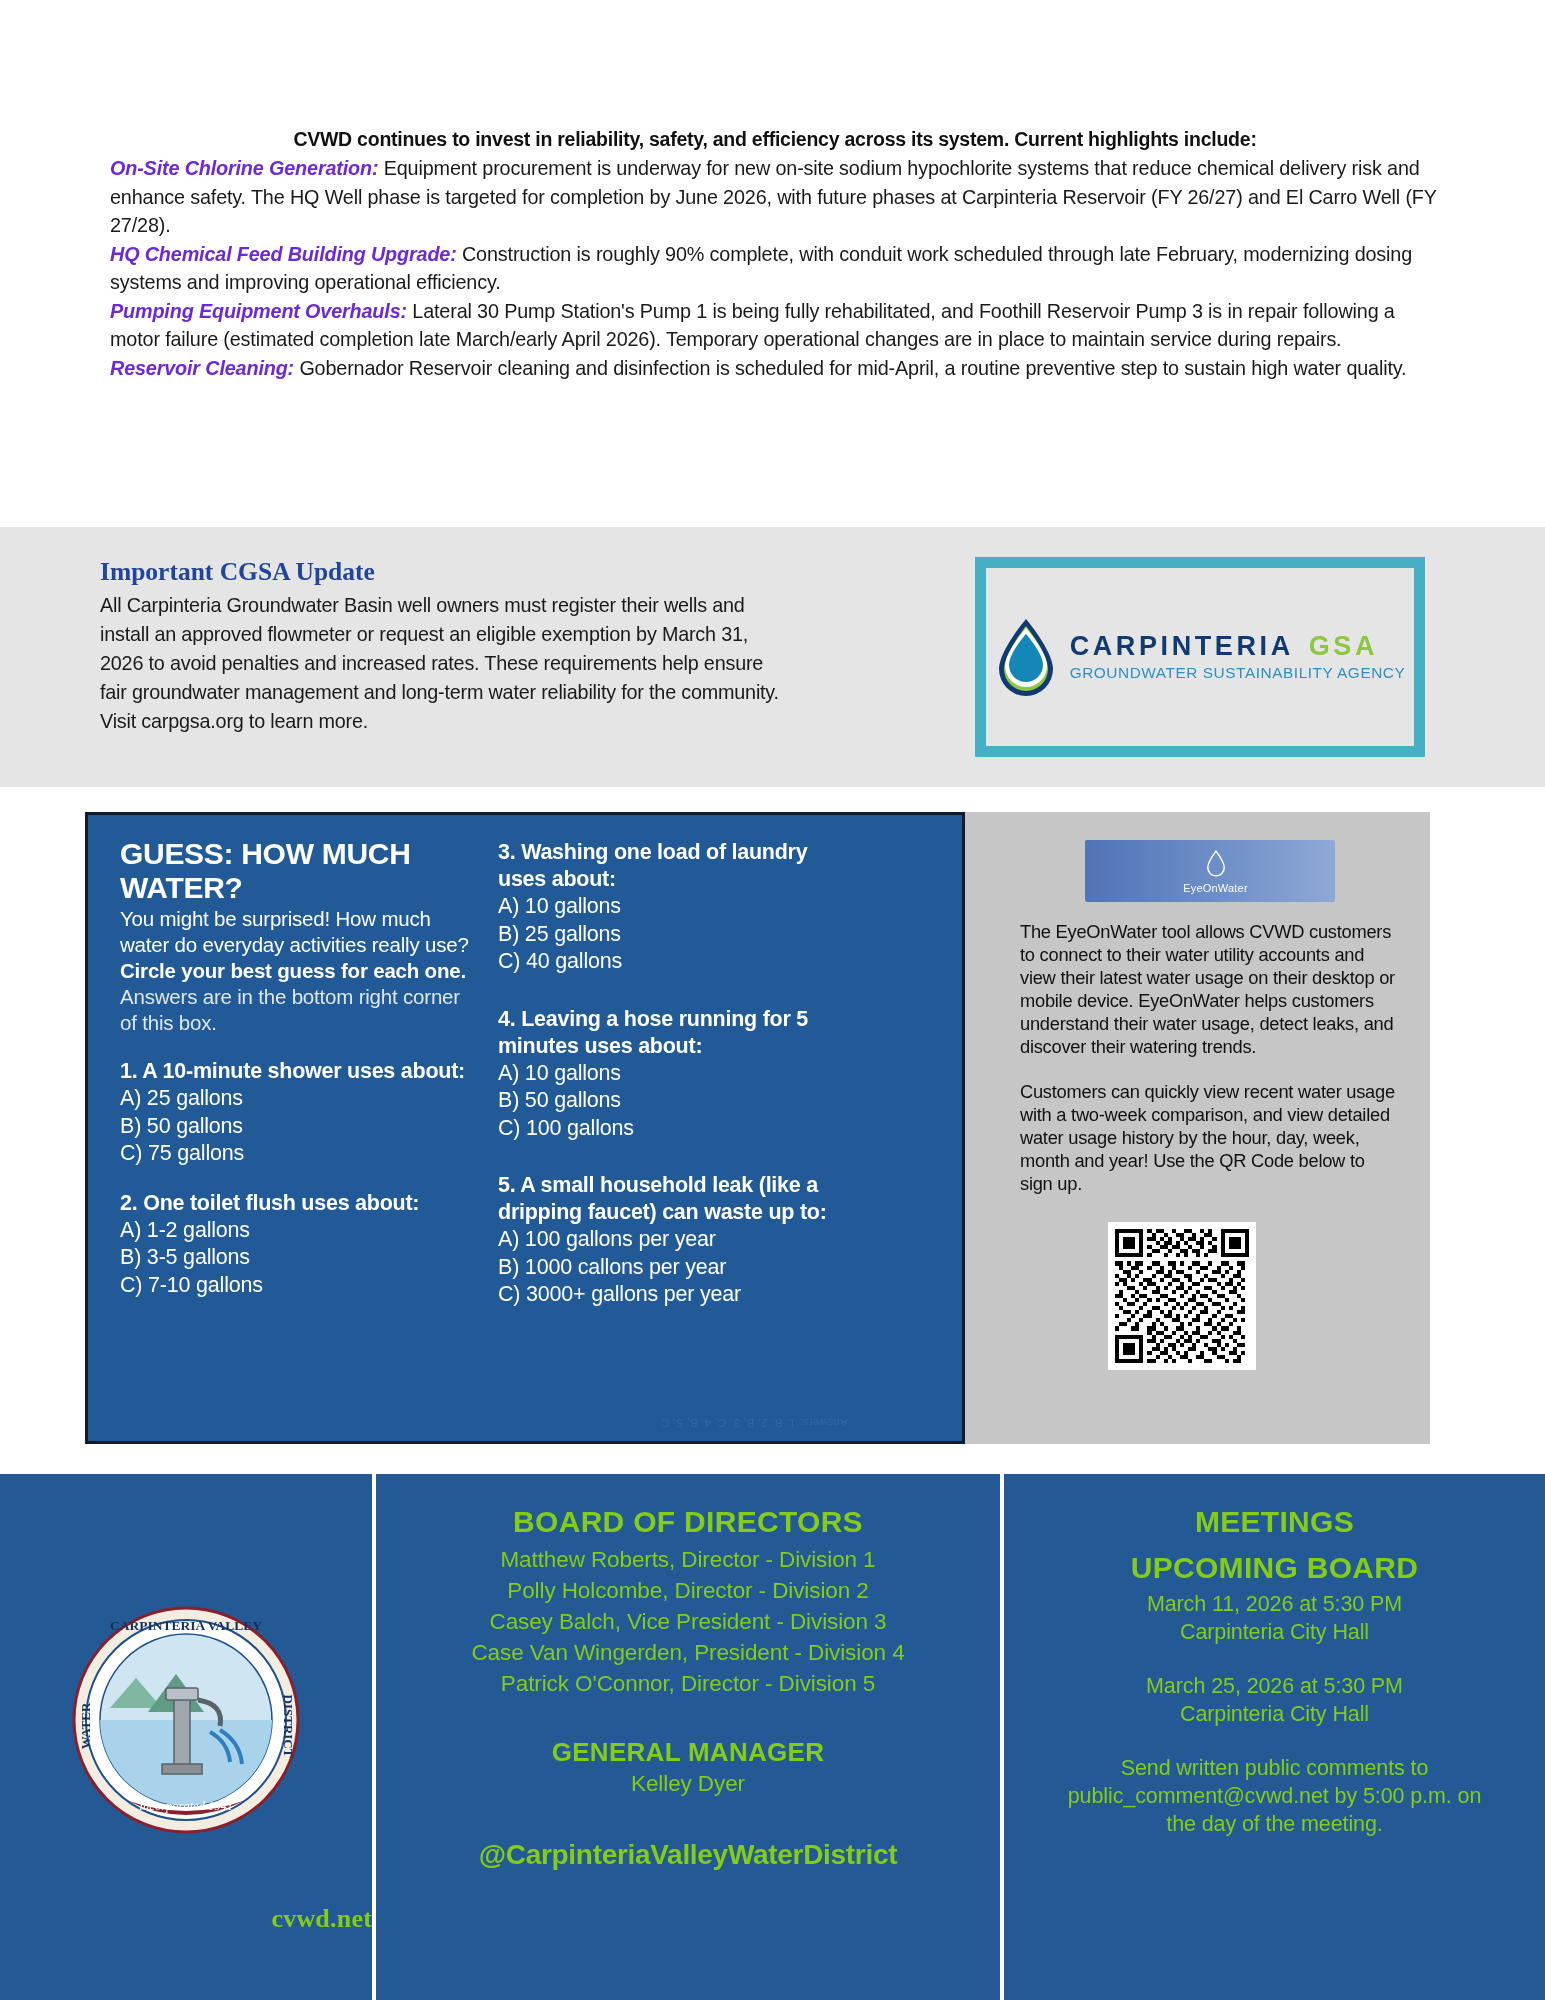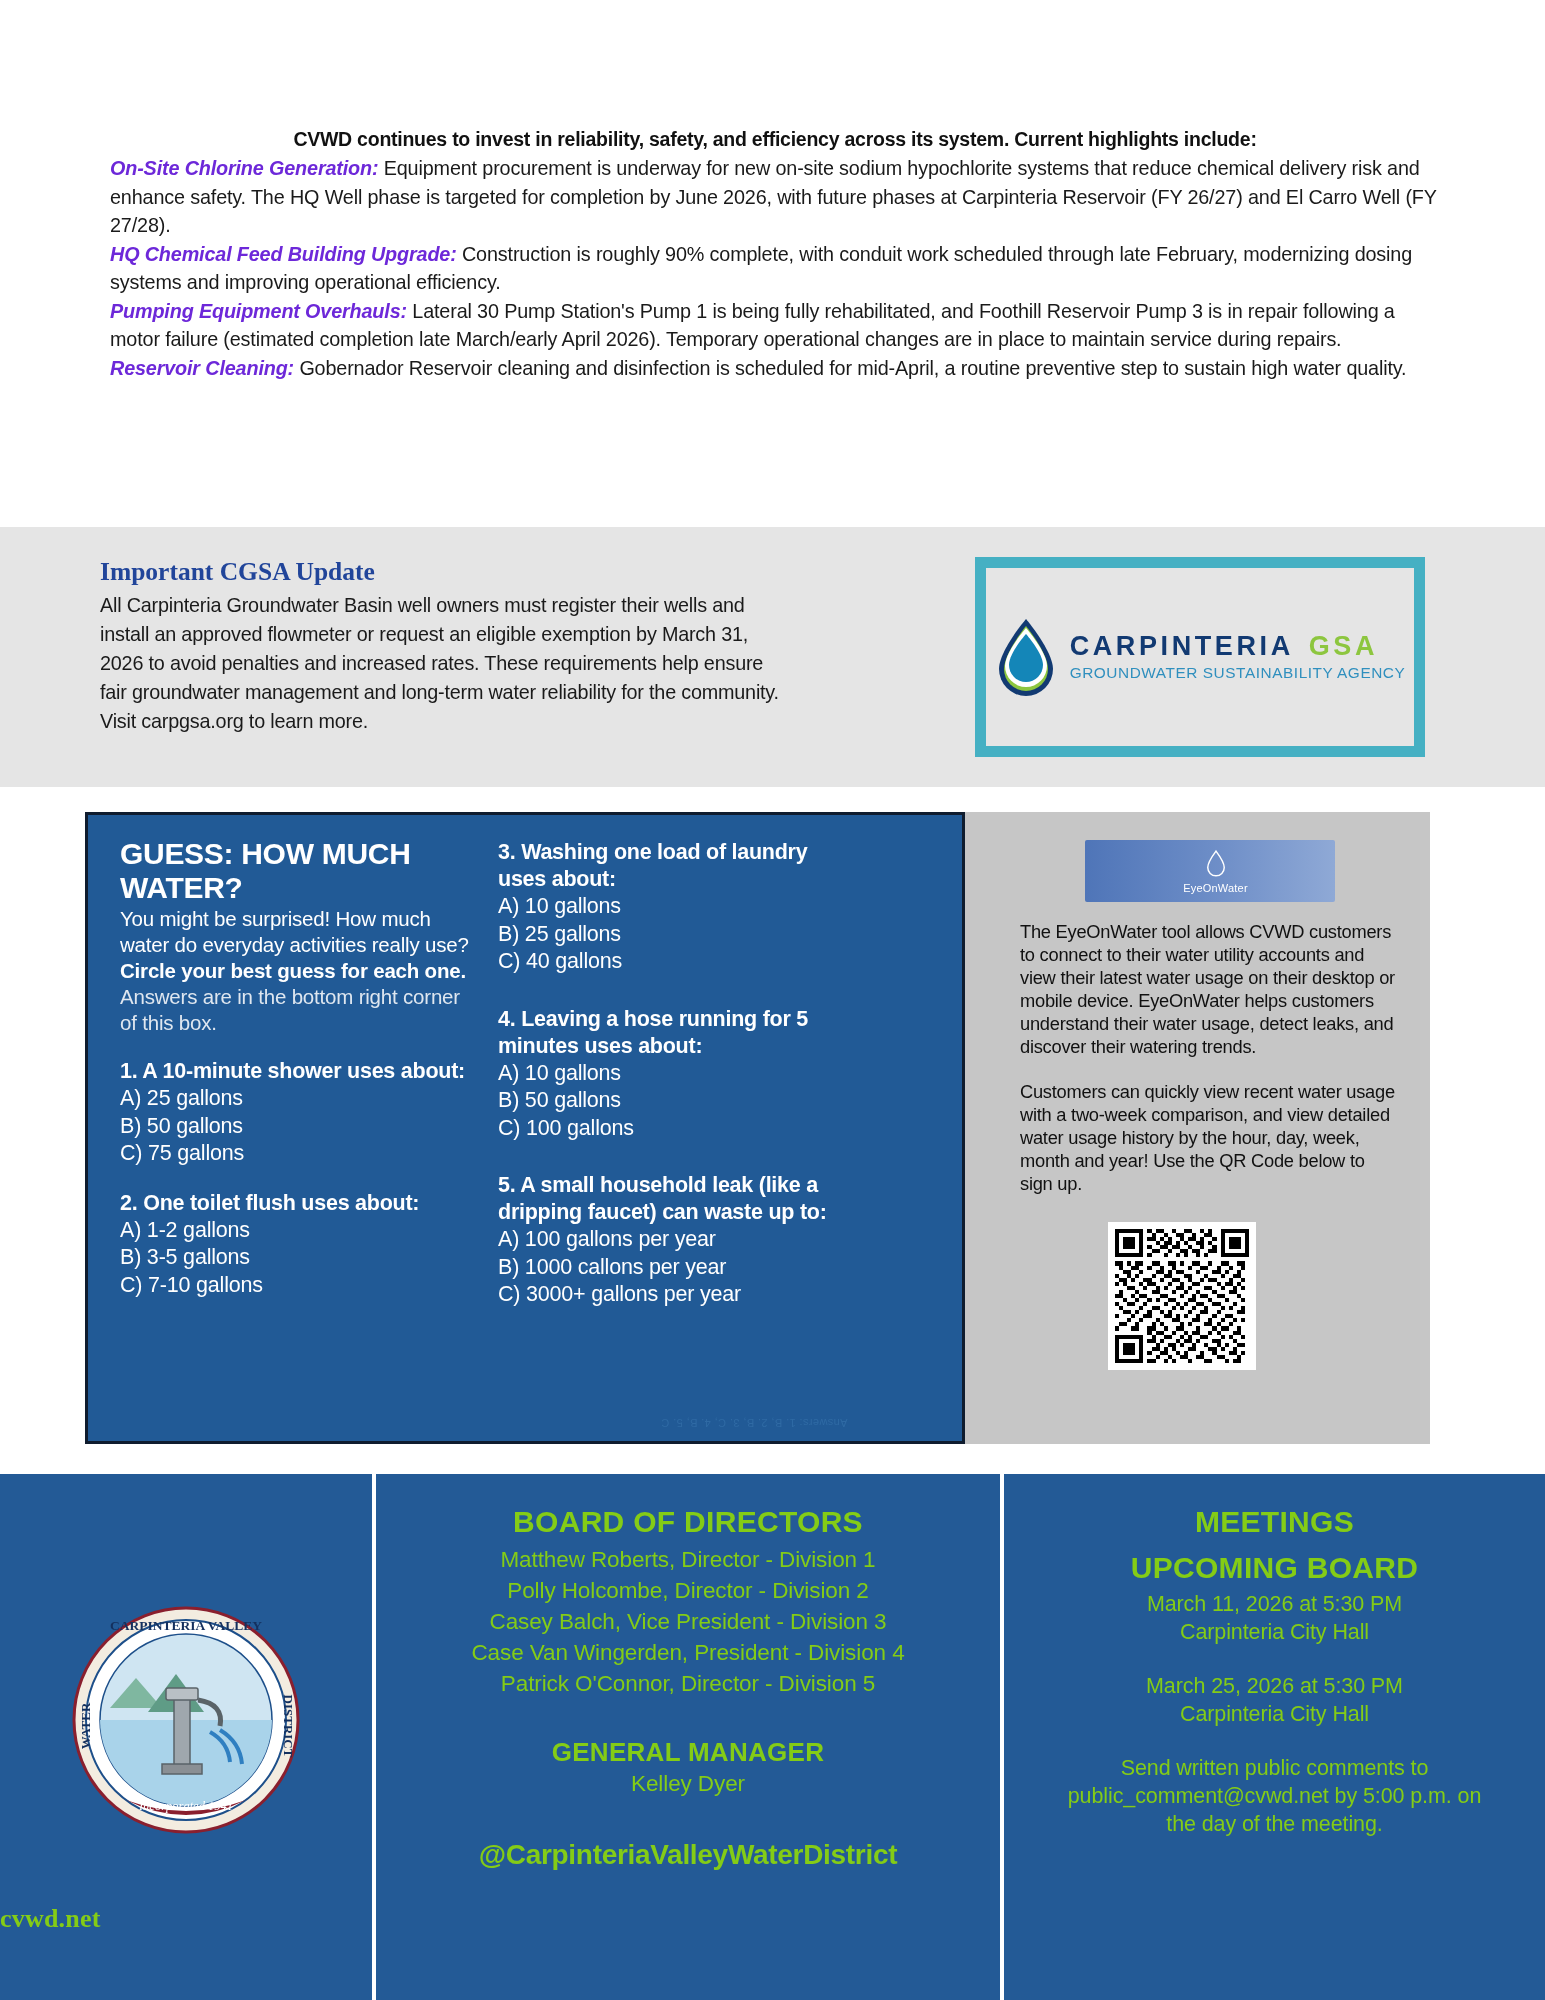--- a/index.html
+++ b/index.html
@@ -261,21 +261,21 @@
     top: 130px;
     transform: translateX(-50%);
     width: 232px;
     height: 232px;
   }
   .cvwd-net {
     position: absolute;
     left: 0;
     right: 0;
     top: 430px;
-    text-align: left;
+    text-align: right;
     font-family: "Liberation Serif", serif;
     font-weight: bold;
     font-size: 26px;
     letter-spacing: 0.2px;
   }
 
   .f-head {
     font-size: 30px;
     font-weight: bold;
     letter-spacing: 0.3px;

